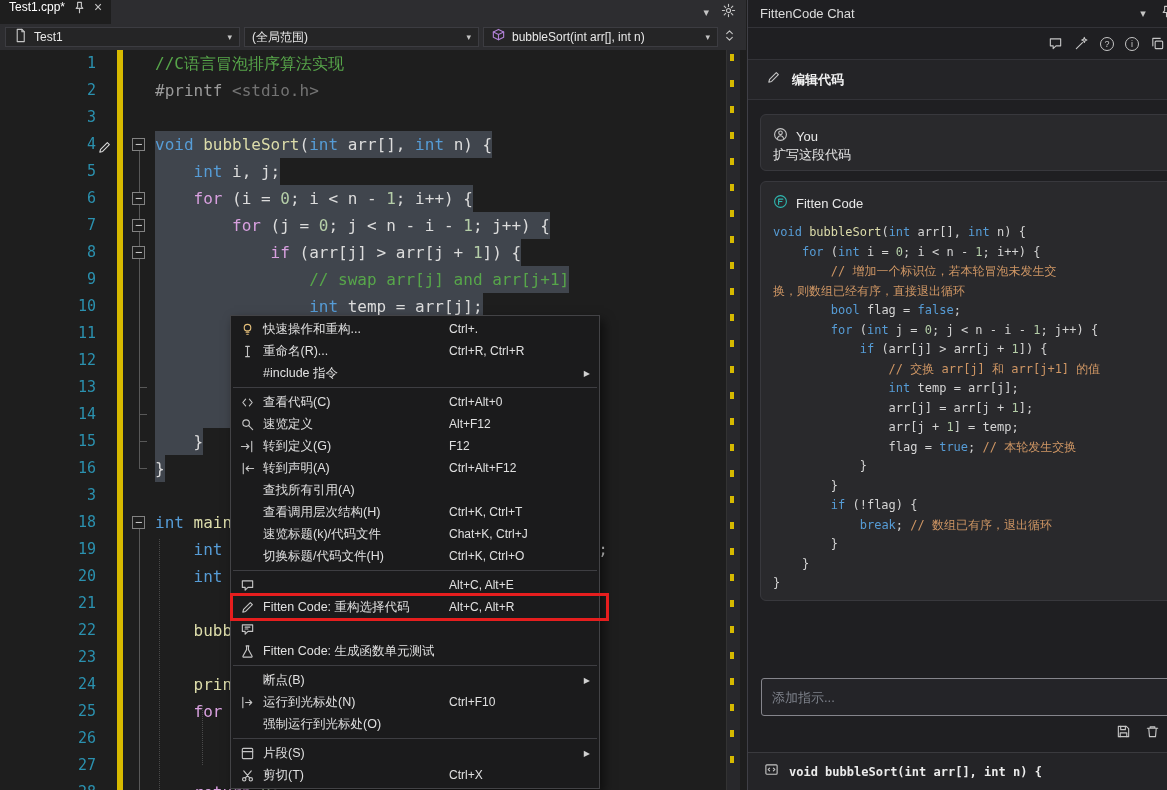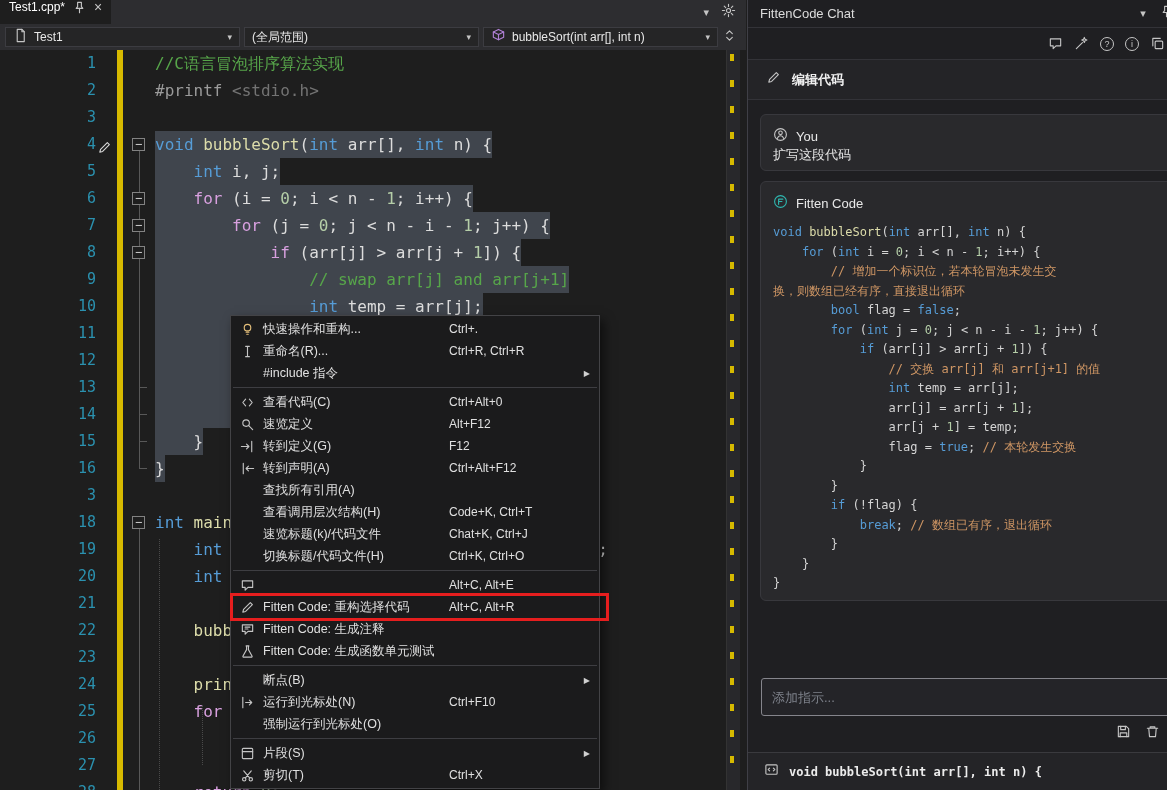--- a/index.html
+++ b/index.html
@@ -255,21 +255,21 @@
           <span class="lbl">转到声明(A)</span>
           <span class="sc">Ctrl+Alt+F12</span>
         </div>
         <div class="mi">
           <span class="ic"></span>
           <span class="lbl">查找所有引用(A)</span>
         </div>
         <div class="mi">
           <span class="ic"></span>
           <span class="lbl">查看调用层次结构(H)</span>
-          <span class="sc">Code+K, Ctrl+T</span>
+          <span class="sc">Ctrl+K, Ctrl+T</span>
         </div>
         <div class="mi">
           <span class="ic"></span>
           <span class="lbl">速览标题(k)/代码文件</span>
           <span class="sc">Chat+K, Ctrl+J</span>
         </div>
         <div class="mi">
           <span class="ic"></span>
           <span class="lbl">切换标题/代码文件(H)</span>
           <span class="sc">Ctrl+K, Ctrl+O</span>
@@ -292,21 +292,20 @@
           <span class="lbl">Fitten Code: 重构选择代码</span>
           <span class="sc">Alt+C, Alt+R</span>
         </div>
         <div class="mi">
           <span class="ic">
             <svg width="15" height="15" viewBox="0 0 16 16" fill="none" stroke="#c5c5c5" stroke-width="1.2" stroke-linecap="round" stroke-linejoin="round">
               <path d="M2.5 3h11v7h-5l-3 3v-3h-3z"></path>
               <path d="M5.5 5.5h5M5.5 7.5h3"></path>
             </svg>
           </span>
-          <span class="lbl">Fitten Code: 生成注释</span>
         </div>
         <div class="mi">
           <span class="ic">
             <svg width="15" height="15" viewBox="0 0 16 16" fill="none" stroke="#c5c5c5" stroke-width="1.2" stroke-linecap="round" stroke-linejoin="round">
               <path d="M6.5 2h3M7 2v4l-3.8 6.8c-.4.7.1 1.2.8 1.2h8c.7 0 1.2-.5.8-1.2L9 6V2"></path>
             </svg>
           </span>
           <span class="lbl">Fitten Code: 生成函数单元测试</span>
         </div>
         <div class="msep"></div>

